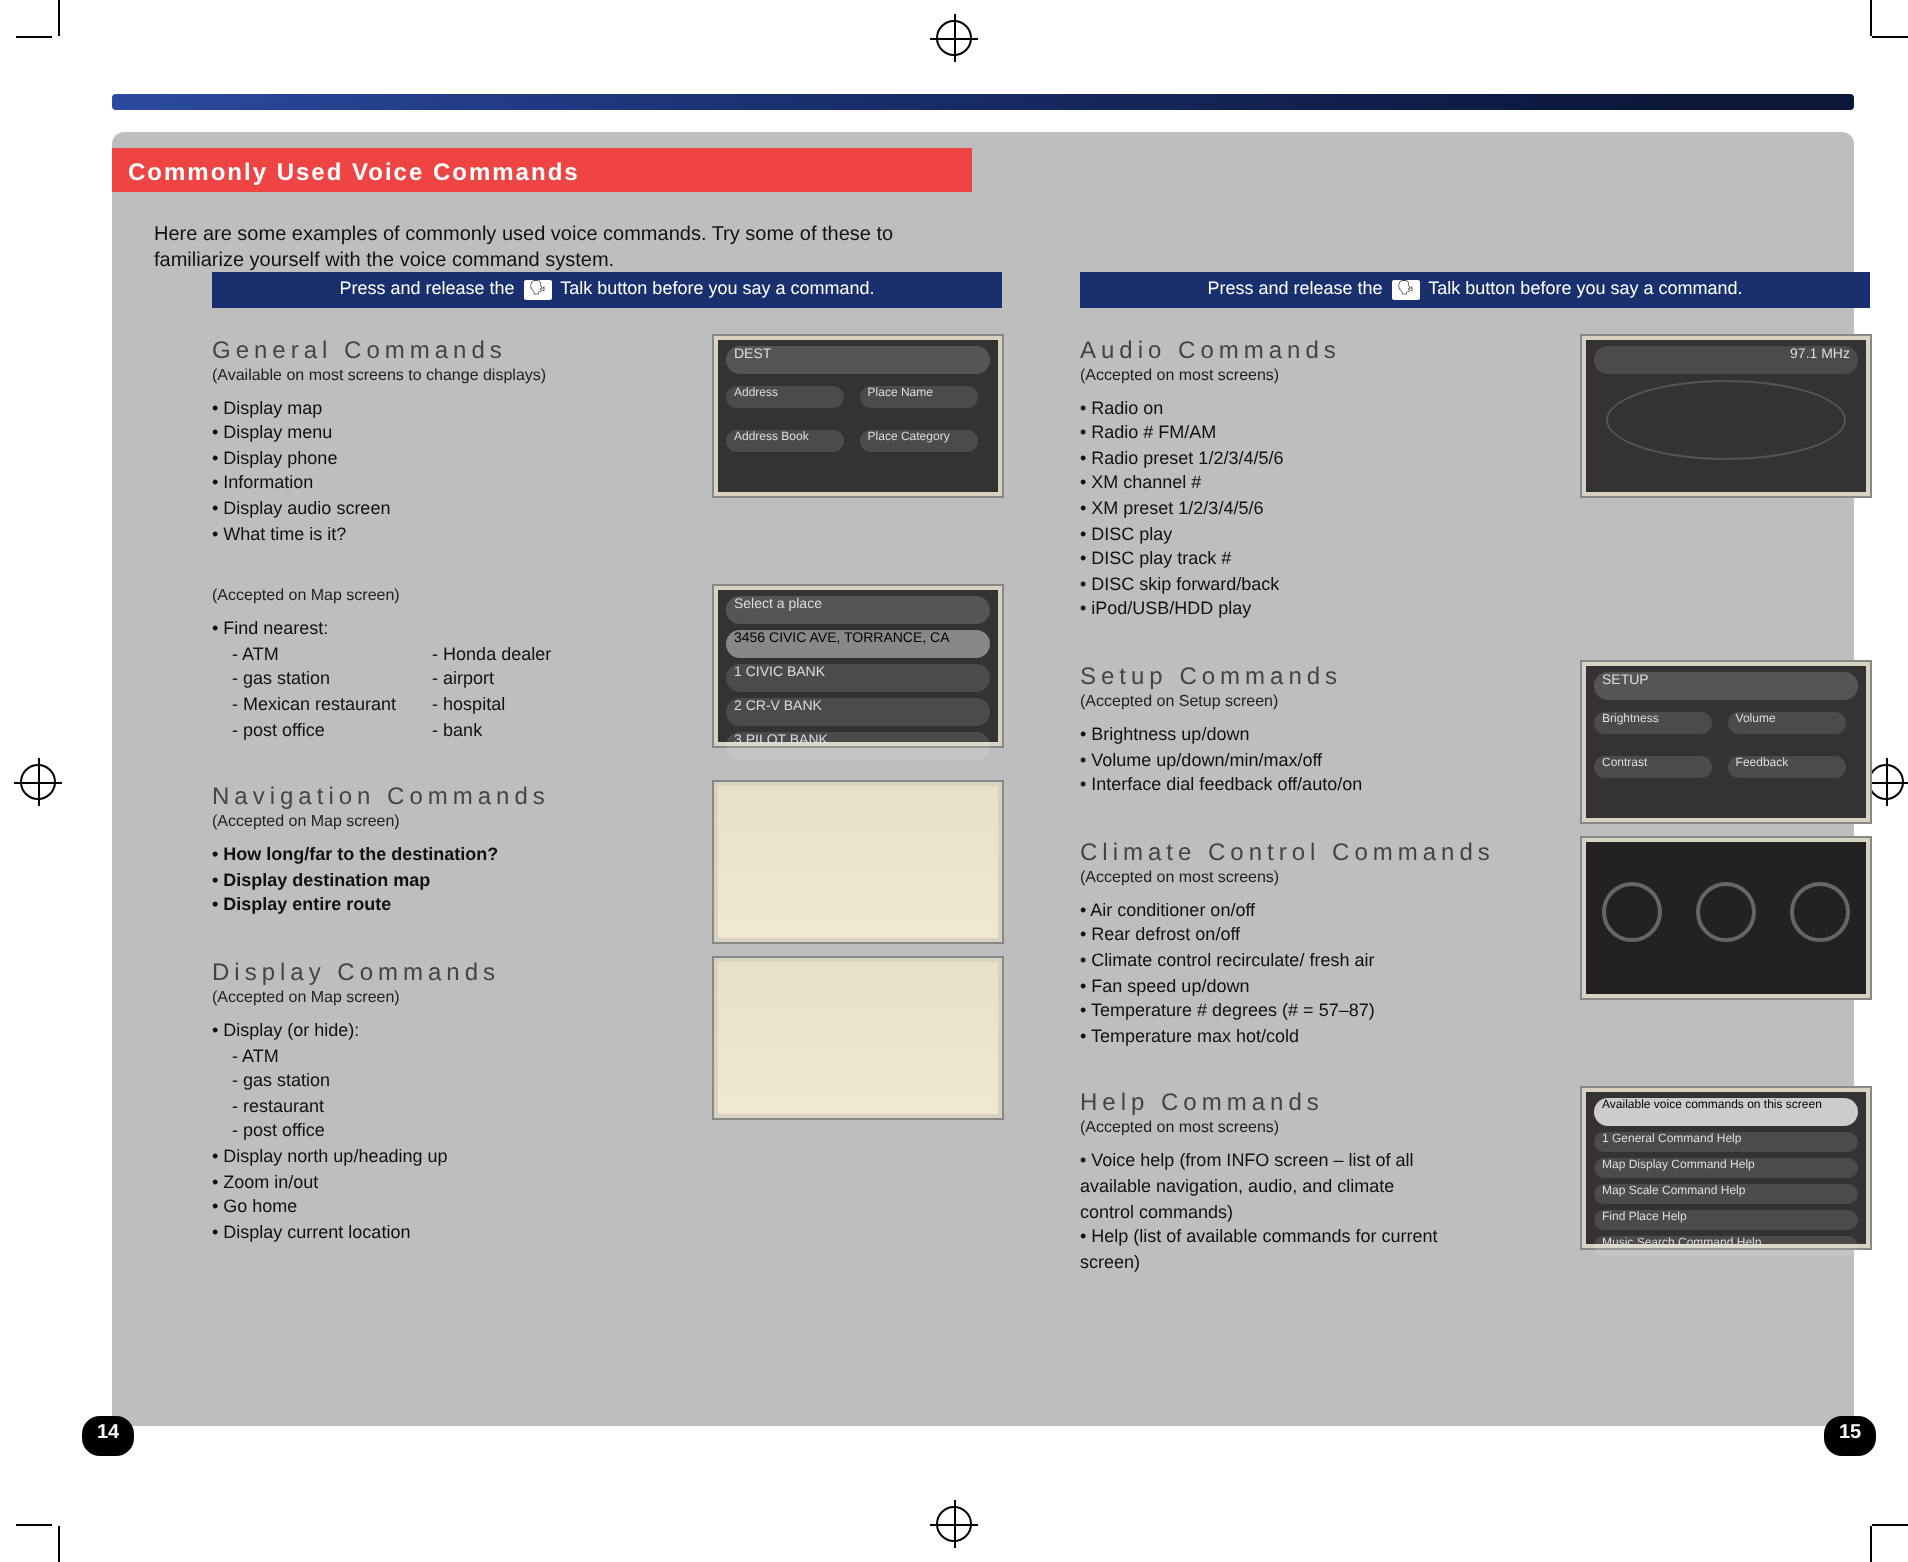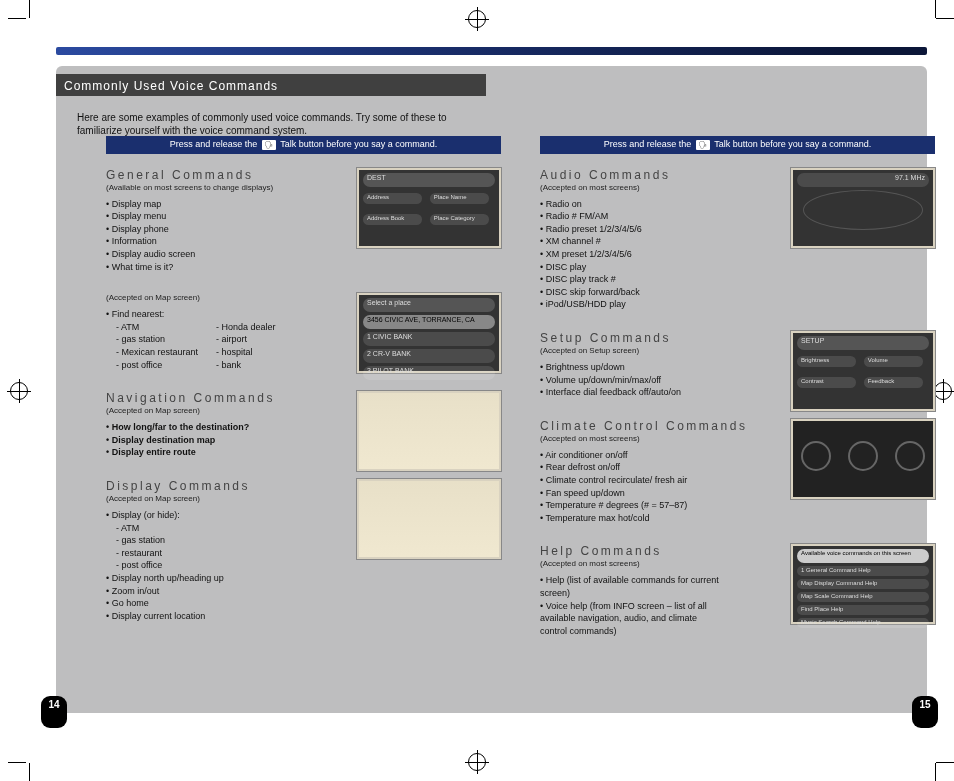--- a/index.html
+++ b/index.html
@@ -6,39 +6,39 @@
 .page { width:954px; height:781px; position:relative; background:#fff; }
 .crop-line { position:absolute; background:#000; }
 .crop-line.h { height:1px; width:18px; }
 .crop-line.v { width:1px; height:18px; }
 .reg-mark { position:absolute; width:16px; height:16px; border:1px solid #000; border-radius:50%; }
 .reg-mark::before,.reg-mark::after { content:""; position:absolute; background:#000; }
 .reg-mark::before { top:50%; left:-4px; width:24px; height:1px; }
 .reg-mark::after { left:50%; top:-4px; width:1px; height:24px; }
 .top-bar { position:absolute; top:47px; left:56px; right:27px; height:8px; background:linear-gradient(to right,#2b4aa0 0%,#1a2f6e 40%,#0b1638 90%); border-radius:2px; }
 .main-panel { position:absolute; top:66px; left:56px; right:27px; bottom:68px; background:#bebebf; border-radius:6px 6px 0 0; overflow:hidden; }
-.section-title { position:absolute; top:74px; left:56px; width:430px; height:22px; background:#404040; color:#fff; font-size:12px; font-weight:400; letter-spacing:1px; padding:5px 8px 0; box-sizing:border-box; font-family:Arial,sans-serif; }
+.section-title { position:absolute; top:74px; left:56px; width:430px; height:22px; background:#ef4444; color:#fff; font-size:12px; font-weight:700; letter-spacing:1px; padding:5px 8px 0; box-sizing:border-box; font-family:Arial,sans-serif; }
 .intro { position:absolute; top:111px; left:77px; width:400px; font-size:10px; color:#111; line-height:1.3; }
 .col { position:absolute; top:136px; width:395px; }
 .col.left { left:106px; }
 .col.right { left:540px; }
 .press-bar { background:#1a2f6e; color:#fff; font-size:9px; text-align:center; padding:3px 0 4px; margin-bottom:14px; position:relative; }
 .talk-icon { display:inline-block; width:14px; height:10px; background:#fff; color:#000; font-size:7px; line-height:10px; vertical-align:middle; border-radius:1px; margin:0 2px; text-align:center; }
 .cmd-block { position:relative; margin-bottom:20px; min-height:60px; }
 .cmd-block h3 { font-size:12px; font-weight:400; letter-spacing:2.5px; margin:0 0 1px; color:#444; font-family:Arial,sans-serif; }
 .cmd-block .sub { font-size:8px; color:#222; margin:0 0 6px; }
 .cmd-block ul { list-style:none; margin:0; padding:0; font-size:9px; color:#111; line-height:1.4; }
 .cmd-block ul li::before { content:"• "; }
 .cmd-block .nested { padding-left:10px; }
 .cmd-block .nested li::before { content:"- "; }
 .two-col-list { display:flex; gap:8px; }
 .two-col-list ul { flex:0 0 auto; }
 .thumb { position:absolute; right:0; top:0; width:140px; height:76px; background:#333; border:2px solid #d9d2c0; box-shadow:0 0 0 1px #888; }
 .thumb.map { background:linear-gradient(#e8e0c8,#f0e8d0); }
-.pg-num { position:absolute; bottom:53px; width:26px; height:32px; background:#000; color:#fff; font-size:10px; font-weight:bold; text-align:center; line-height:18px; border-radius:9px; }
+.pg-num { position:absolute; bottom:53px; width:26px; height:20px; background:#000; color:#fff; font-size:10px; font-weight:bold; text-align:center; line-height:18px; border-radius:9px; }
 .pg-num.l { left:41px; }
 .pg-num.r { right:16px; }
 
 .thumb-row { height:14px; margin:3px 4px; background:rgba(255,255,255,.12); border-radius:7px; font-size:7px; color:#ddd; padding:1px 4px; box-sizing:border-box; overflow:hidden; }
 </style>
 </head>
 <body>
 
 <div class="page">
   <div class="crop-line h" style="top:18px;left:8px"></div>
@@ -203,22 +203,22 @@
             <div style="width:26px;height:26px;border:2px solid #666;border-radius:50%"></div>
             <div style="width:26px;height:26px;border:2px solid #666;border-radius:50%"></div>
           </div>
         </div>
       </div>
       <div class="cmd-block">
         <h3>Help Commands</h3>
         <div class="sub">(Accepted on most screens)</div>
         <div style="max-width: 180px;">
           <ul>
+            <li>Voice help (from INFO screen – list of all available navigation, audio, and climate control commands)</li>
             <li>Help (list of available commands for current screen)</li>
-            <li>Voice help (from INFO screen – list of all available navigation, audio, and climate control commands)</li>
           </ul>
         </div>
         <div class="thumb">
           <div class="thumb-row" style="background:#ccc;color:#000;font-size:6px">Available voice commands on this screen</div>
           <div class="thumb-row" style="height:10px;font-size:6px">1  General Command Help</div>
           <div class="thumb-row" style="height:10px;font-size:6px">   Map Display Command Help</div>
           <div class="thumb-row" style="height:10px;font-size:6px">   Map Scale Command Help</div>
           <div class="thumb-row" style="height:10px;font-size:6px">   Find Place Help</div>
           <div class="thumb-row" style="height:10px;font-size:6px">   Music Search Command Help</div>
         </div>

